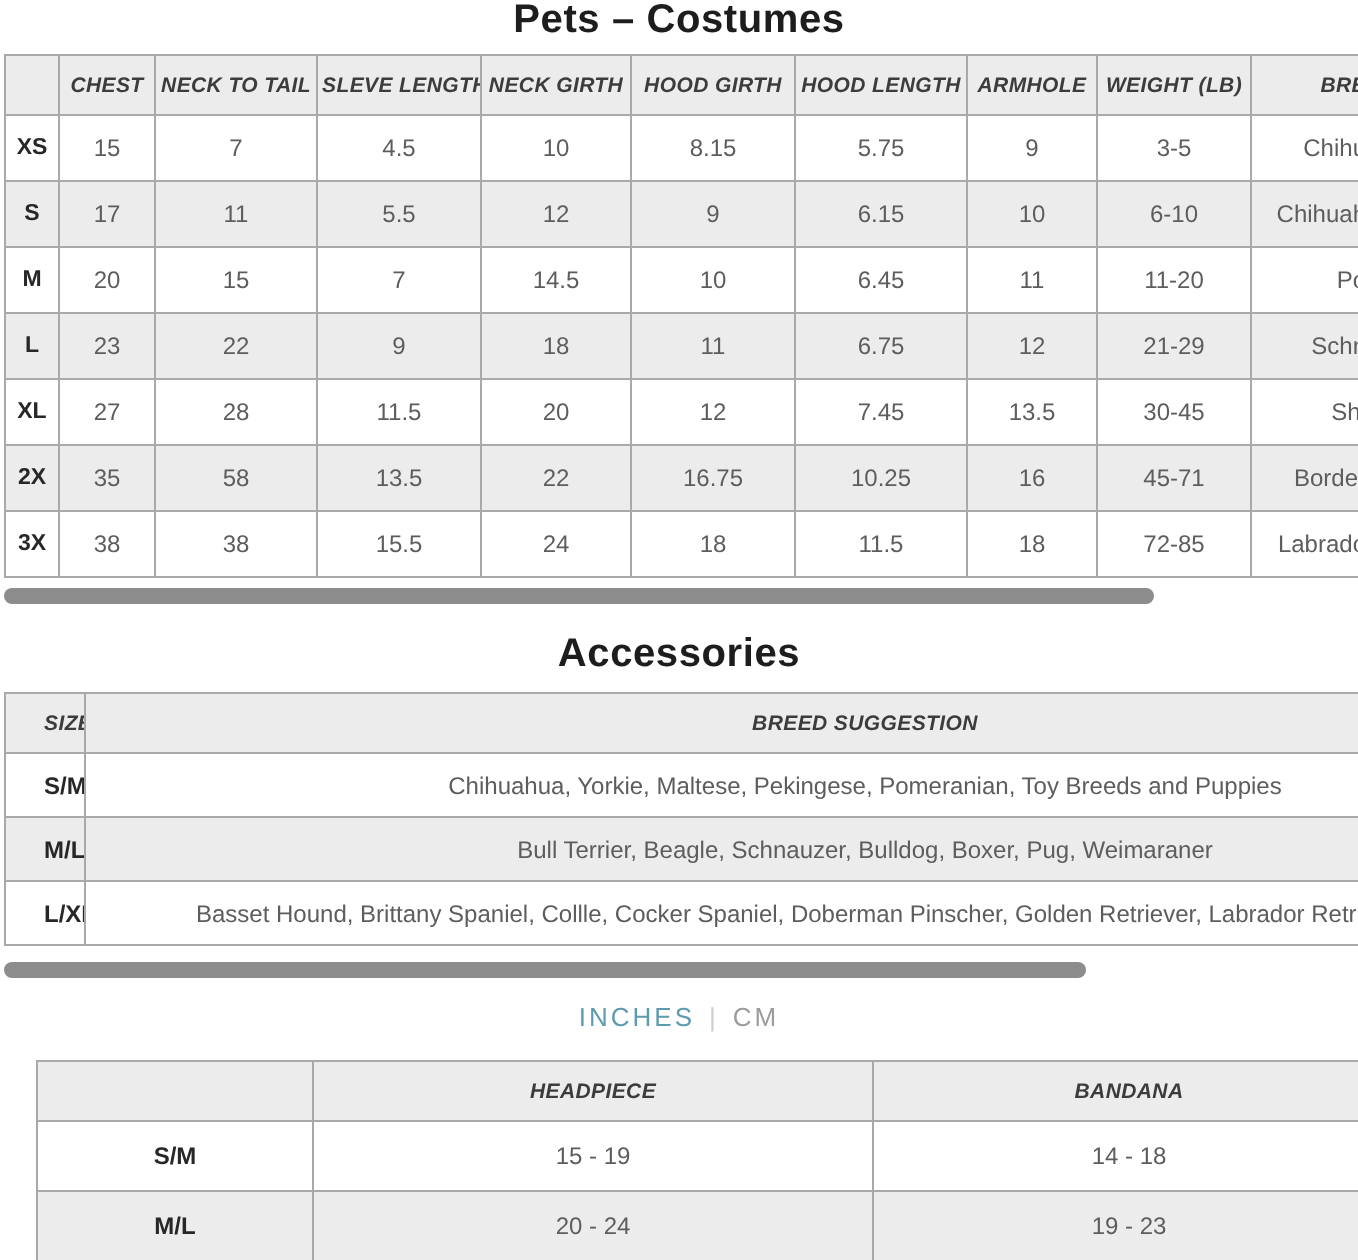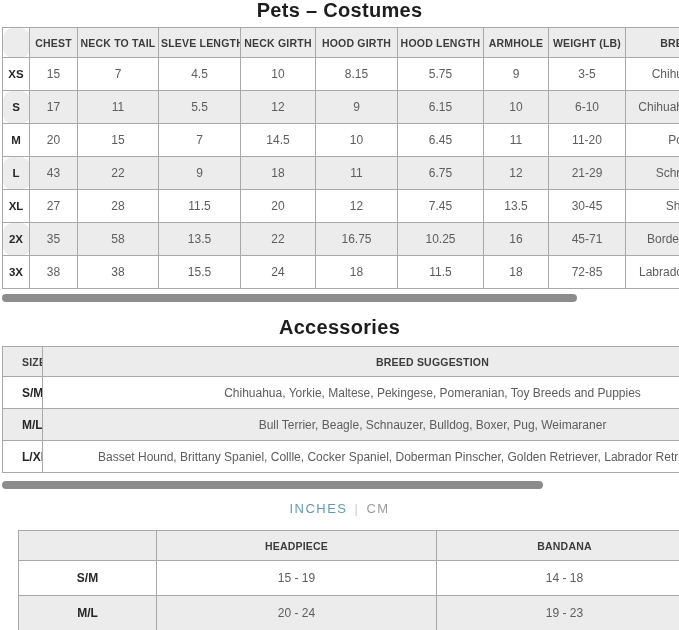--- a/index.html
+++ b/index.html
@@ -29,30 +29,31 @@
     border: 1px solid #a9a9a9;
     text-align: center; vertical-align: middle;
     padding: 0 2px;
     overflow: hidden; white-space: nowrap;
   }
   thead th {
     background: #ececec;
     font-size: 10.5px; font-weight: bold;
     color: #3c3c3c; letter-spacing: .2px;
     height: 30px;
+    font-style: italic;
   }
   td { font-size: 12px; color: #5d5d5d; }
   .size-cell { font-weight: bold; color: #272727; font-size: 11.5px; background: inherit; }
   tr.alt { background: #ececec; }
   tr.plain { background: #ffffff; }
 
   
   .t1 { width: 688px; }
   .t1 td { height: 33px; }
-  .t1 .c0 { width: 27px; border-radius: 10px; }  .t1 .c1 { width: 48px; }
+  .t1 .c0 { width: 27px; }  .t1 .c1 { width: 48px; }
   .t1 .c2 { width: 81px; }  .t1 .c3 { width: 82px; }
   .t1 .c4 { width: 75px; }  .t1 .c5 { width: 82px; }
   .t1 .c6 { width: 86px; }  .t1 .c7 { width: 65px; }
   .t1 .c8 { width: 77px; }  .t1 .c9 { width: 65px; }
   .t1 .breed { text-align: right; padding-right: 7px; }
   .t1 thead .breed { text-align: right; padding-right: 7px; }
 
   
   .hscroll { width: 677px; height: 8px; margin-left: 2px; position: relative; }
   .hscroll .thumb { position: absolute; left: 0; top: 0; height: 8px; border-radius: 4px; background: #8c8c8c; }
@@ -143,21 +144,21 @@
           <td class="c3">7</td>
           <td class="c4">14.5</td>
           <td class="c5">10</td>
           <td class="c6">6.45</td>
           <td class="c7">11</td>
           <td class="c8">11-20</td>
           <td class="c9 breed">Po</td>
         </tr>
         <tr class="alt">
           <td class="c0 size-cell">L</td>
-          <td class="c1">43</td>
+          <td class="c1">23</td>
           <td class="c2">22</td>
           <td class="c3">9</td>
           <td class="c4">18</td>
           <td class="c5">11</td>
           <td class="c6">6.75</td>
           <td class="c7">12</td>
           <td class="c8">21-29</td>
           <td class="c9 breed">Schn</td>
         </tr>
         <tr class="plain">

